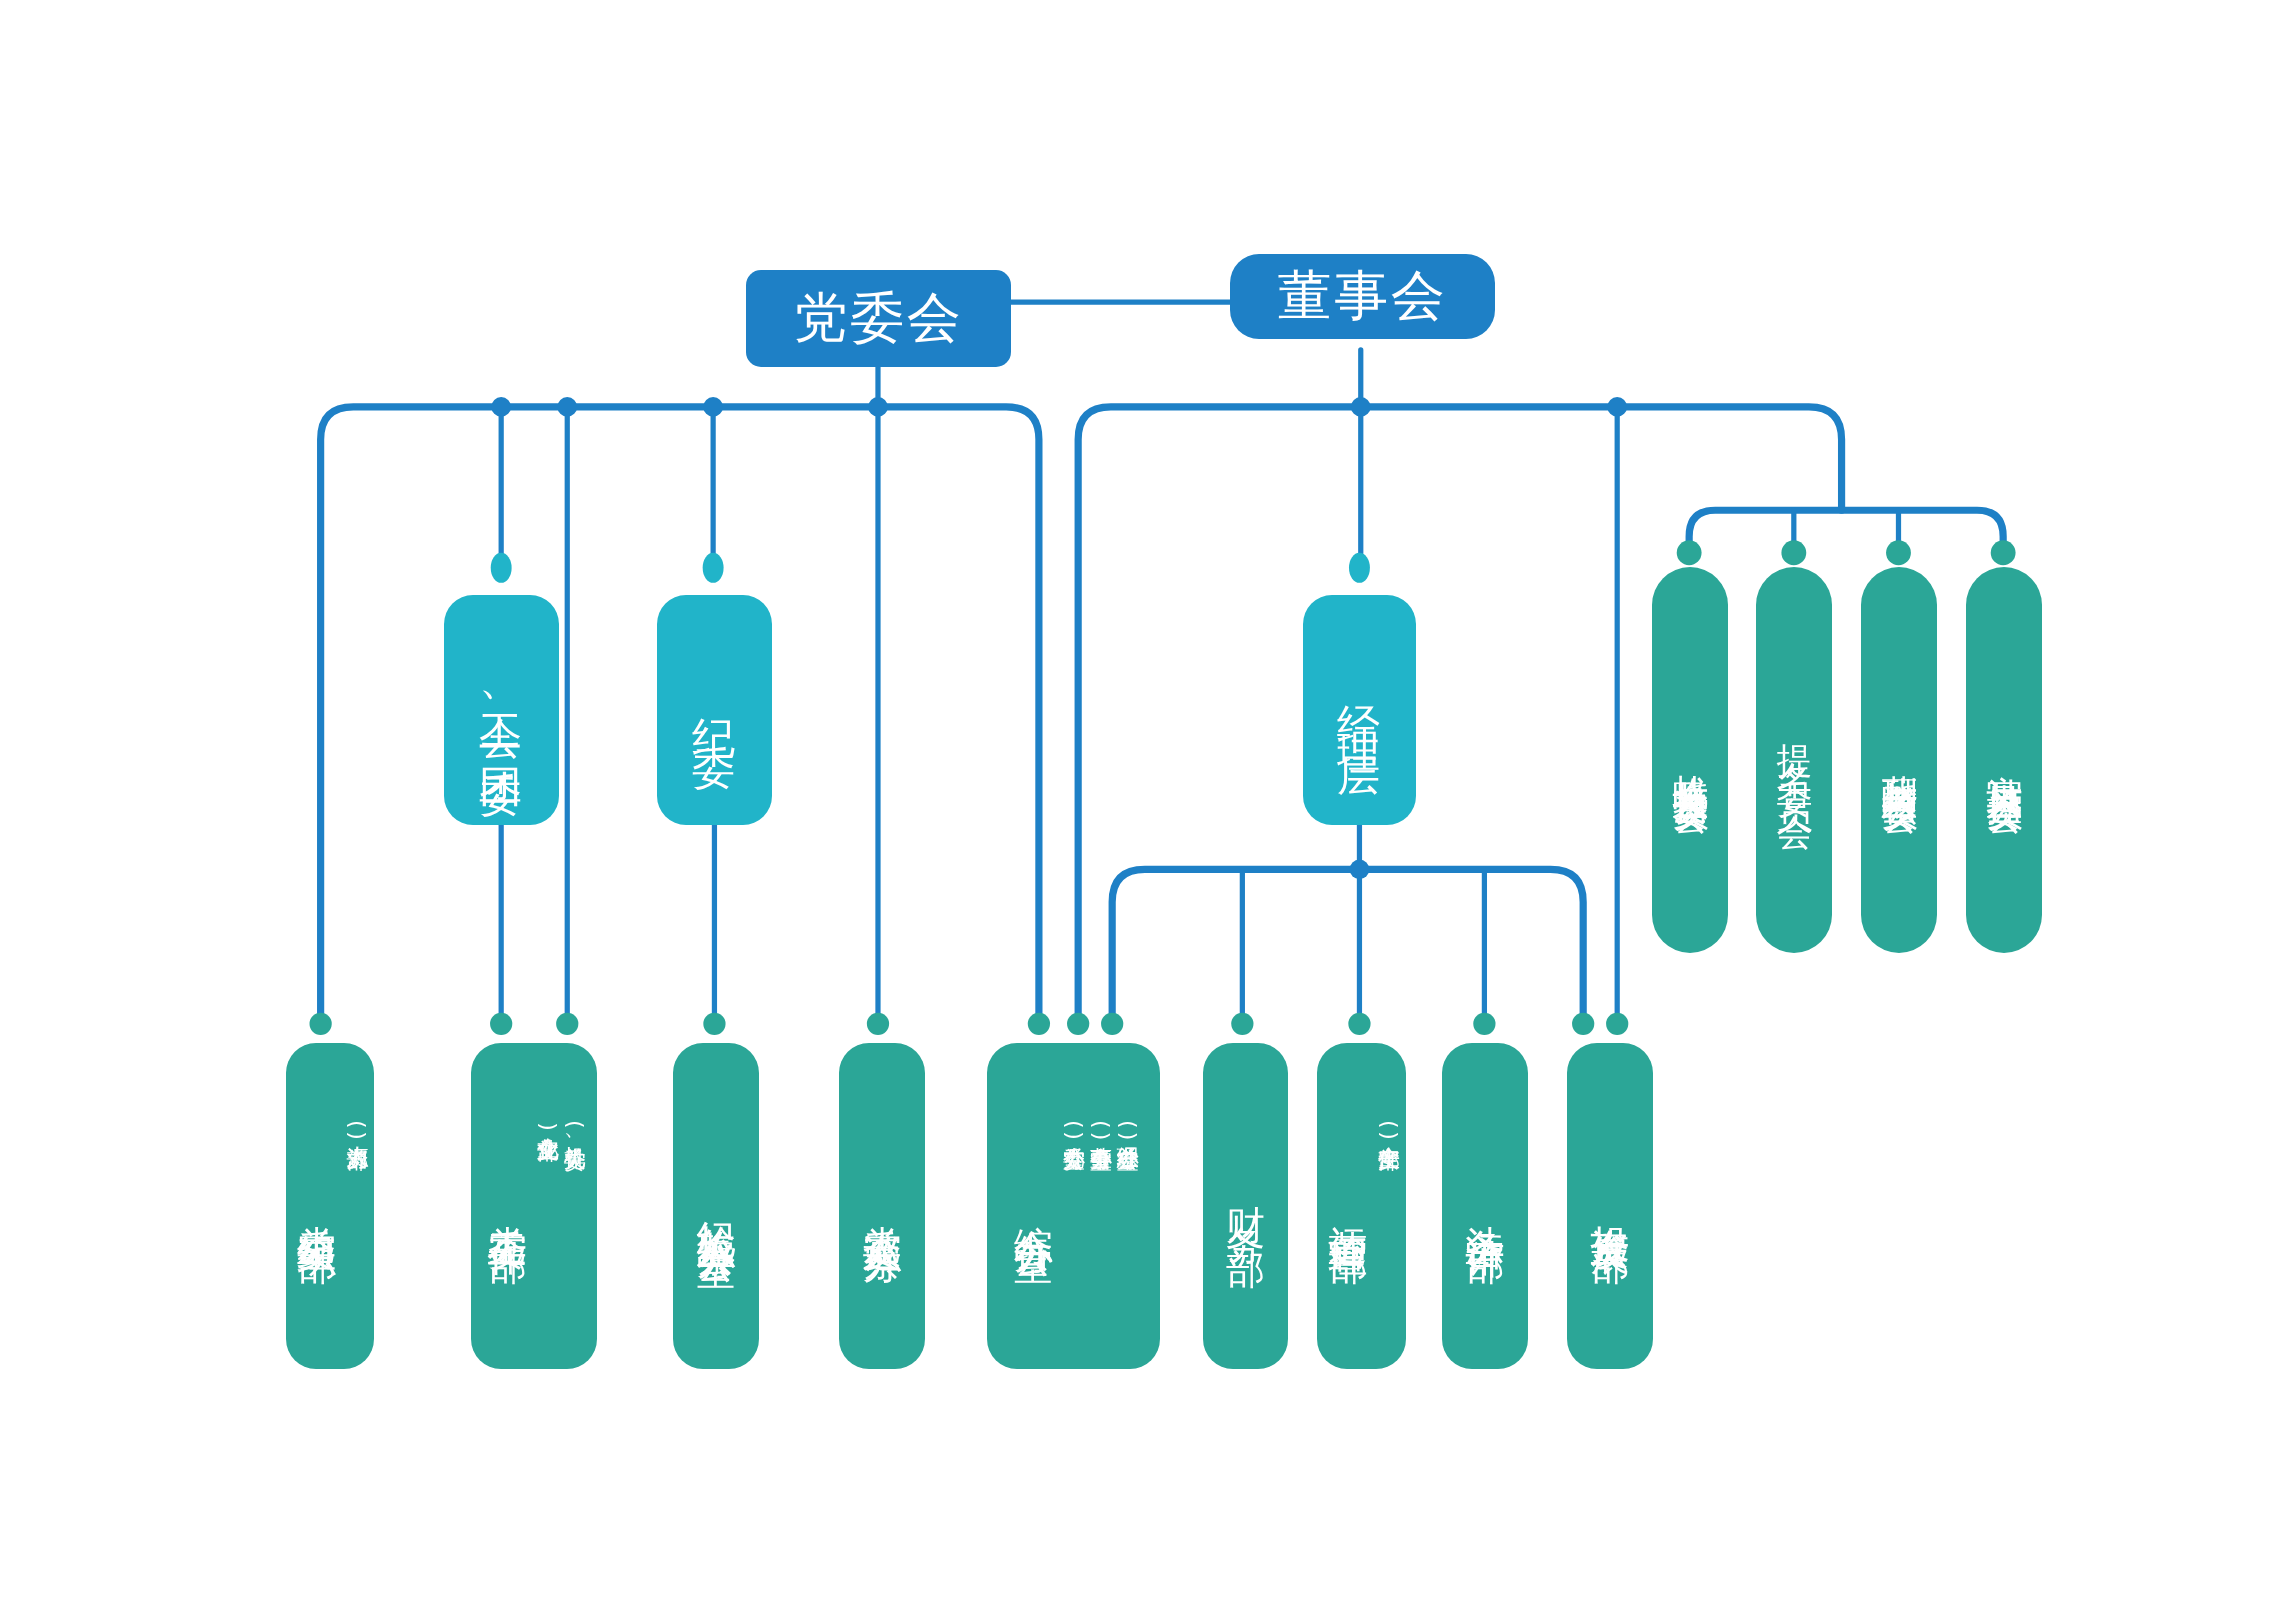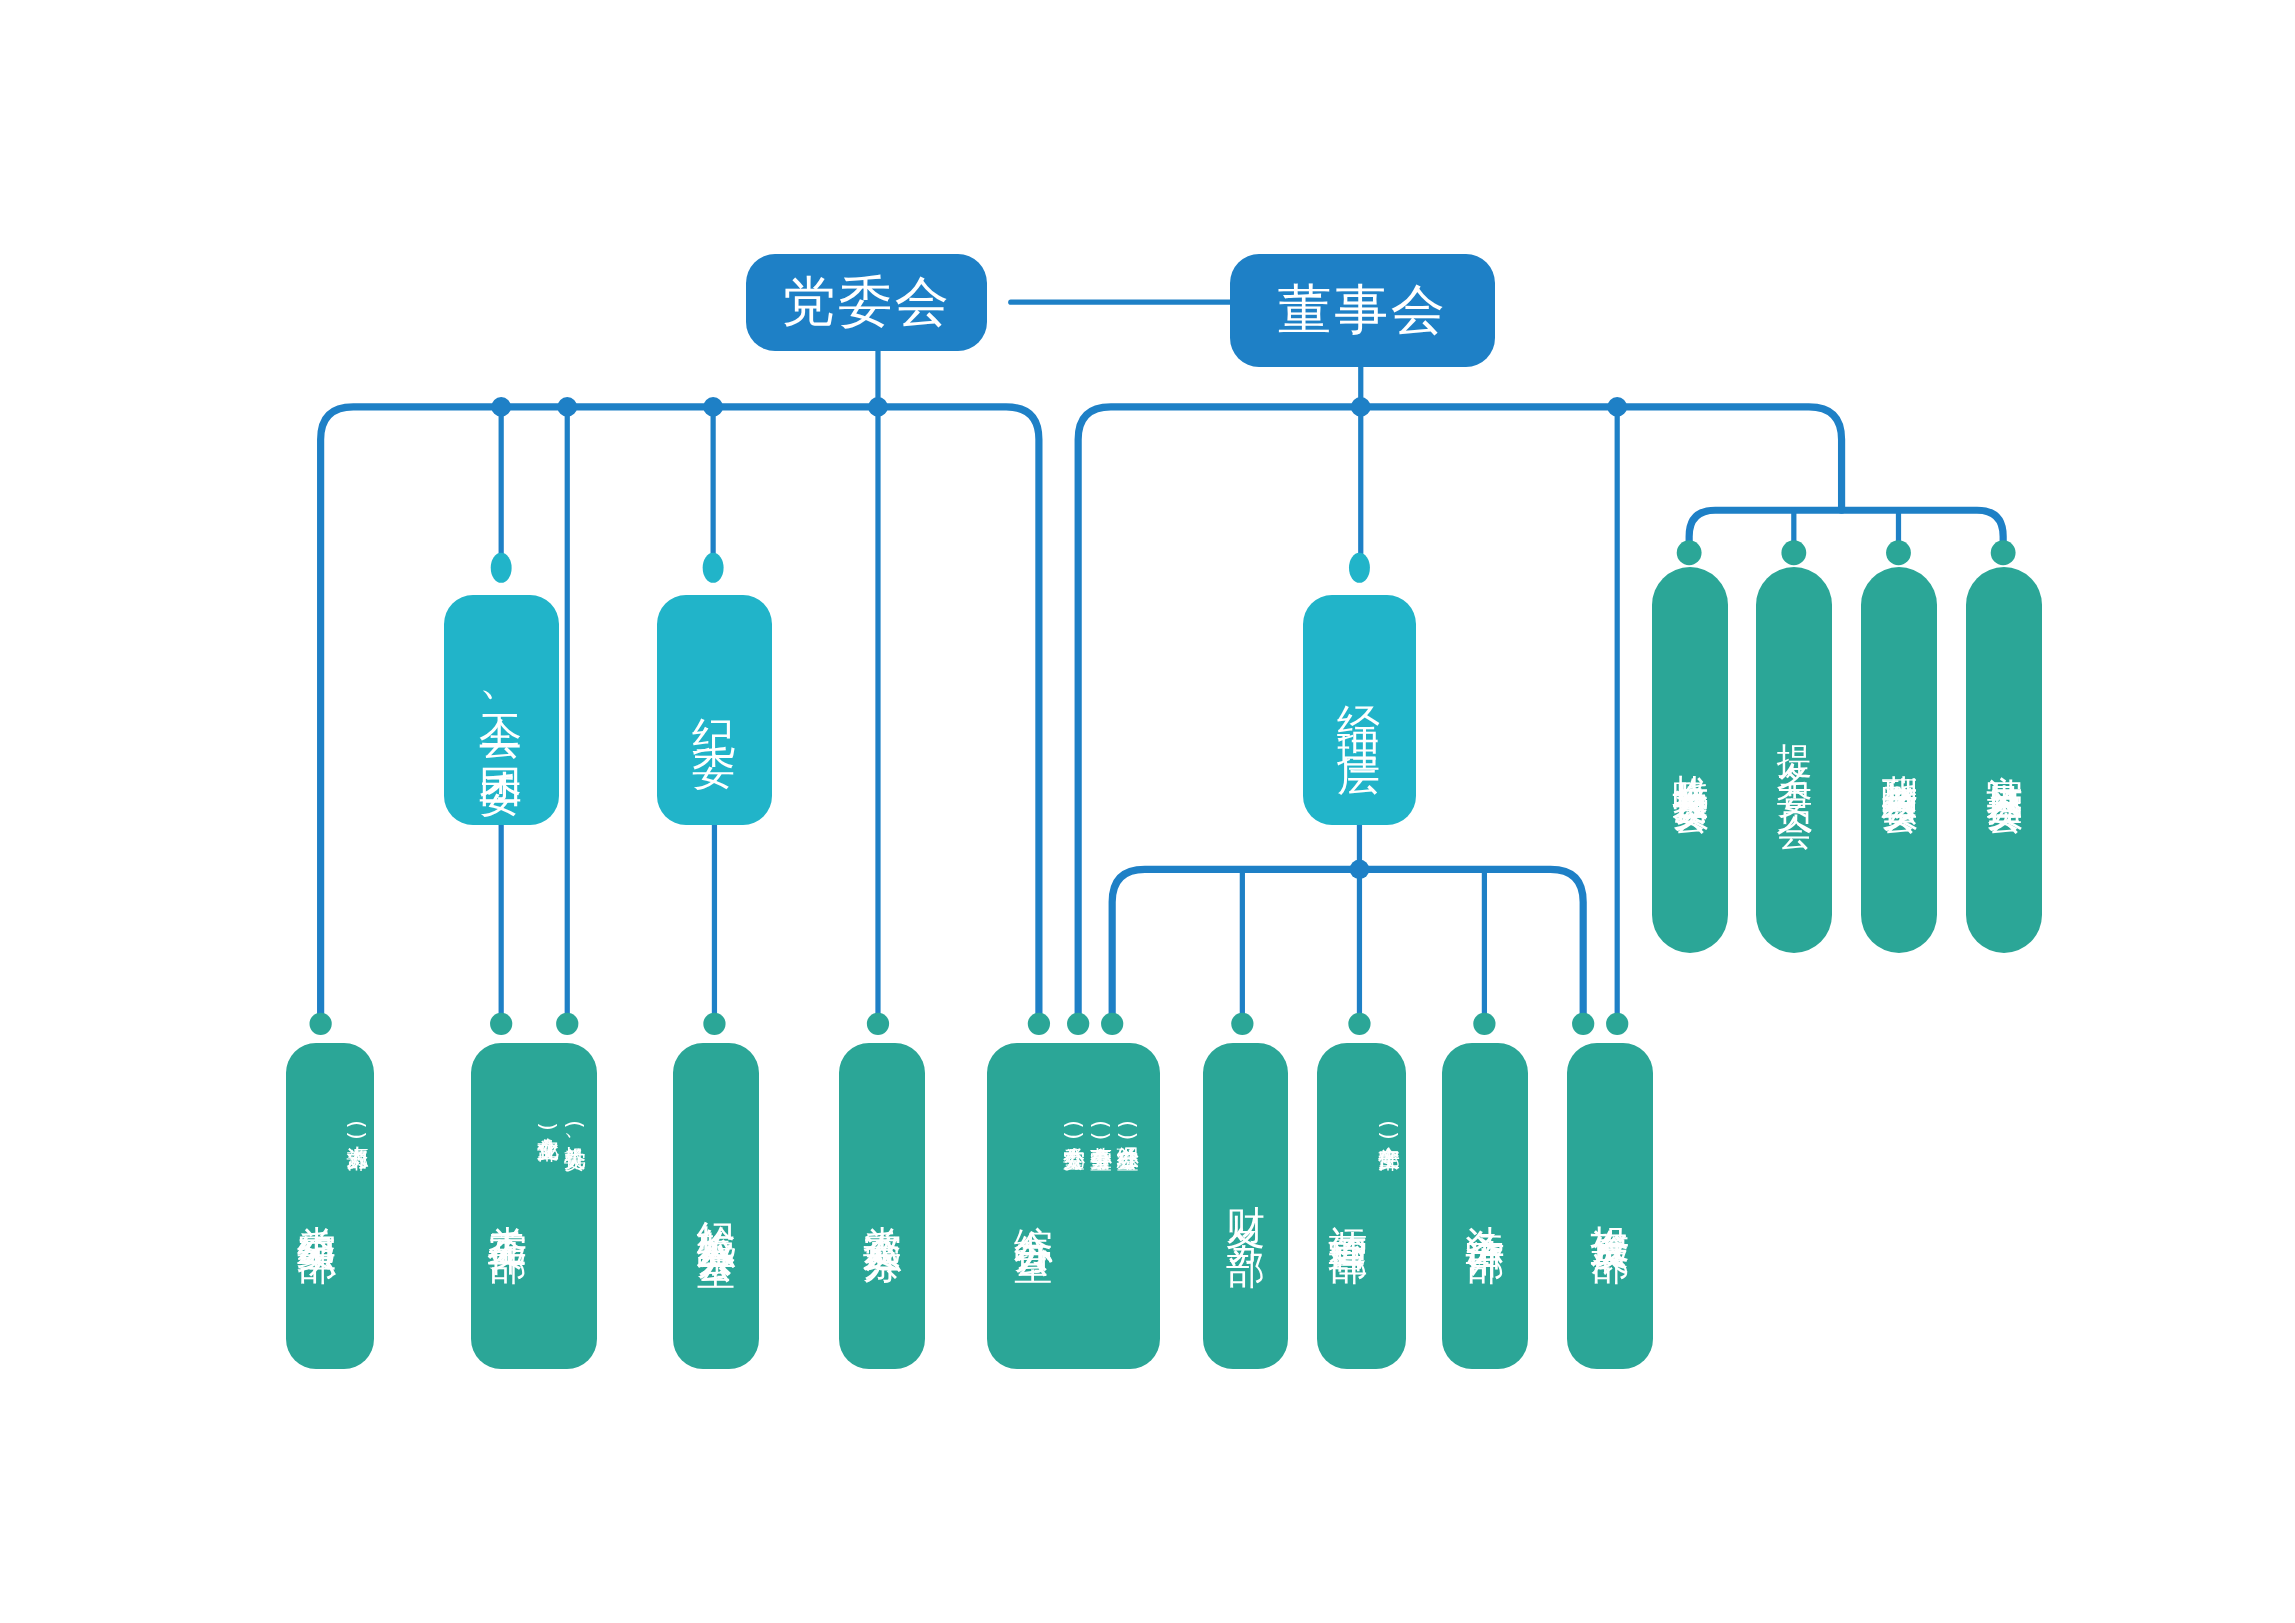--- a/index.html
+++ b/index.html
@@ -130,25 +130,25 @@
       <circle cx="1648" cy="1565" r="17"></circle>
       <circle cx="1700" cy="1565" r="17"></circle>
       <circle cx="1899" cy="1565" r="17"></circle>
       <circle cx="2078" cy="1565" r="17"></circle>
       <circle cx="2269" cy="1565" r="17"></circle>
       <circle cx="2420" cy="1565" r="17"></circle>
       <circle cx="2472" cy="1565" r="17"></circle>
     </g>
   </svg>
 
-  <div class="node blue" style="left:746px; top:254px; width:241px; height:97px;">
+  <div class="node blue" style="left:746px; top:270px; width:265px; height:97px;border-radius:15px;">
     <span class="h-label">党委会</span>
   </div>
 
-  <div class="node blue" style="left:1230px; top:254px; width:265px; height:113px;">
+  <div class="node blue" style="left:1230px; top:254px; width:265px; height:85px;">
     <span class="h-label">董事会</span>
   </div>
 
   <div class="node cyan" style="left:444px; top:595px; width:115px; height:230px;">
     <span class="v-label">工会、团委</span>
   </div>
 
   <div class="node cyan" style="left:657px; top:595px; width:115px; height:230px;">
     <span class="v-label sp-wide">纪委</span>
   </div>

